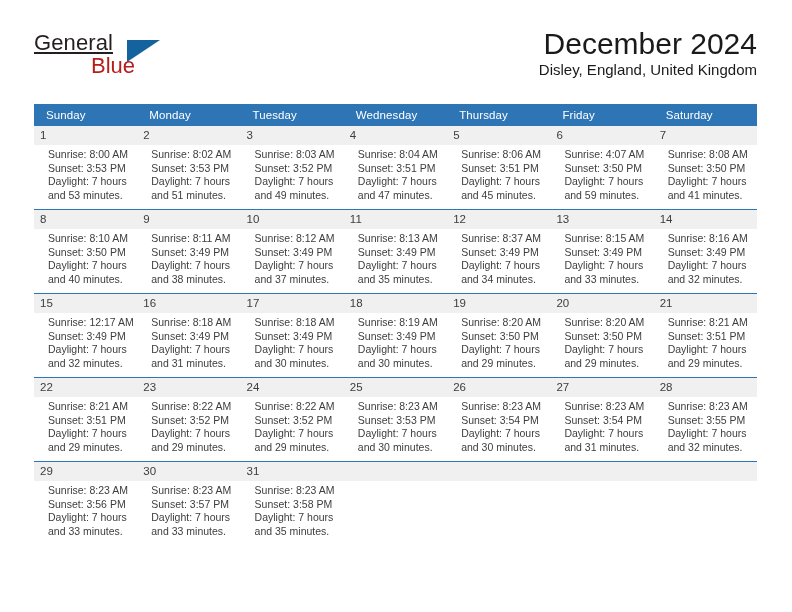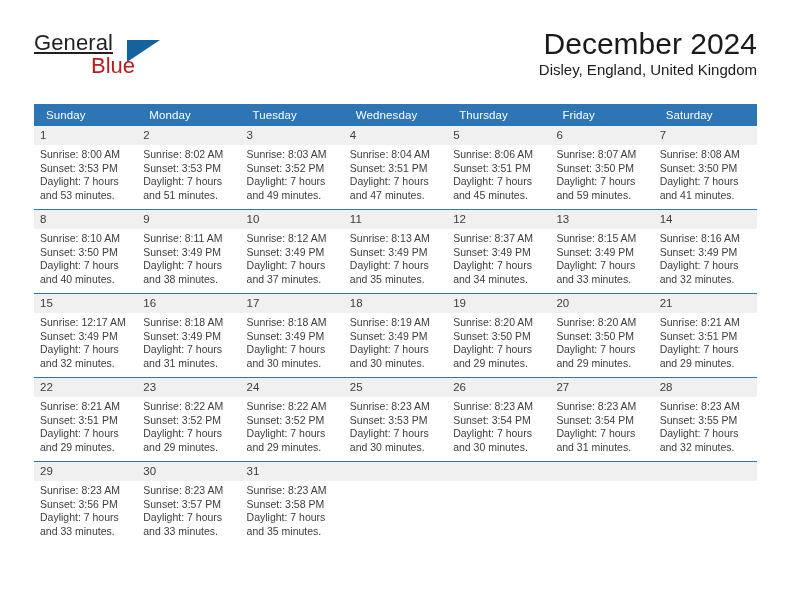--- a/index.html
+++ b/index.html
@@ -123,20 +123,21 @@
     line-height: 13px;
   }
   .daynum.empty {
     color: transparent;
   }
   .lines {
     padding: 3px 4px 0 6px;
     font-size: 10.5px;
     color: #3d3d3d;
     line-height: 13.6px;
+    margin-left: 8px;
   }
   .lines div {
     white-space: nowrap;
   }
 </style>
 </head>
 <body>
 
 <div class="page">
 
@@ -221,21 +222,21 @@
                 <div>Sunset: 3:51 PM</div>
                 <div>Daylight: 7 hours</div>
                 <div>and 45 minutes.</div>
               </div>
             </div>
           </td>
           <td>
             <div class="cell-inner">
               <div class="daynum">6</div>
               <div class="lines">
-                <div>Sunrise: 8:07 AM</div>
+                <div>Sunrise: 4:07 AM</div>
                 <div>Sunset: 3:50 PM</div>
                 <div>Daylight: 7 hours</div>
                 <div>and 59 minutes.</div>
               </div>
             </div>
           </td>
           <td>
             <div class="cell-inner">
               <div class="daynum">7</div>
               <div class="lines">

